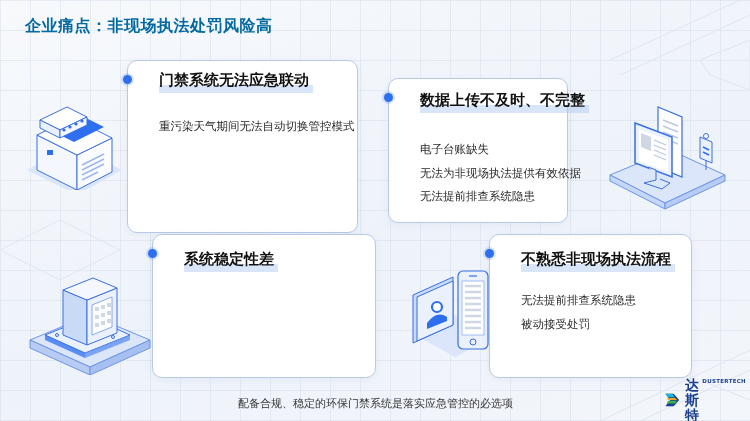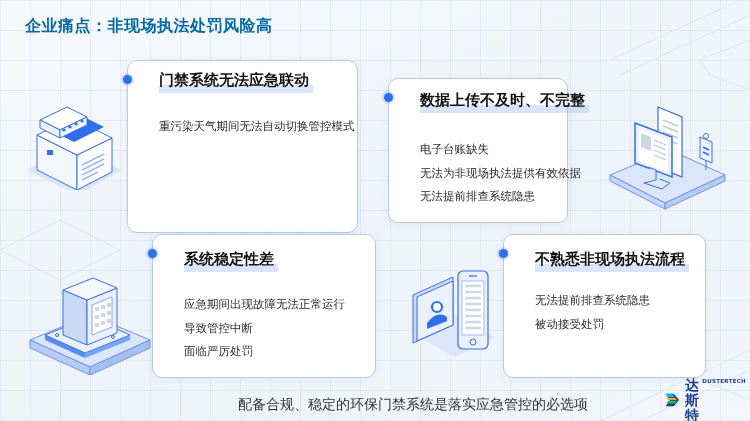--- a/index.html
+++ b/index.html
@@ -53,33 +53,33 @@
       line-height: 23.5px; white-space: nowrap;
     }
     #card1 { left: 127px; top: 60px; width: 231px; height: 173px; }
     #card1 .lines { top: 44px; margin-top: 10px; }
     #card2 { left: 388px; top: 78px; width: 180px; height: 145px; }
     #card2 .title { top: 12px; }
     #card2 .lines { top: 59px; }
     #card3 { left: 152px; top: 234px; width: 224px; height: 144px; }
     #card3 .title { top: 15px; }
     #card3 .lines { top: 58px; }
-    #card4 { left: 503px; top: 234px; width: 203px; height: 144px; }
+    #card4 { left: 489px; top: 234px; width: 203px; height: 144px; }
     #card4 .title { top: 15px; }
     #card4 .lines { top: 54px; }
 
     .illus { position: absolute; }
     #illus1 { left: 22px; top: 80px; width: 110px; height: 110px; }
     #illus2 { left: 600px; top: 95px; width: 130px; height: 125px; }
     #illus3 { left: 25px; top: 255px; width: 130px; height: 120px; }
     #illus4 { left: 395px; top: 255px; width: 105px; height: 105px; }
 
     .footer-text {
       position: absolute; left: 238px; top: 396px;
-      font-size: 14px; color: #333;
+      font-size: 11px; color: #333;
     }
     .logo {
       position: absolute; left: 664px; top: 385px;
       width: 82px; height: 30px;
       display: flex; align-items: center;
     }
     .logo-mark { width: 26px; height: 22px; }
     .logo-text { margin-left: 3px; display: flex; flex-direction: row; }
     .logo-cn { font-size: 14px; font-weight: bold; color: #1b3f8e; line-height: 15px; letter-spacing: 1px; }
     .logo-en { font-size: 5.5px; font-weight: bold; color: #1b3f8e; letter-spacing: 0.3px; line-height: 7px; }
@@ -173,25 +173,20 @@
       <rect x="82" y="56" width="4" height="4"></rect>
     <rect x="70" y="68" width="4" height="4"></rect>
       <rect x="76" y="66" width="4" height="4"></rect>
       <rect x="82" y="64" width="4" height="4"></rect>
   </g>
 </svg>
 
 <div id="card3" class="card">
   <span class="dot"></span>
   <div class="title">系统稳定性差</div>
-  <ul class="lines">
-    <li>应急期间出现故障无法正常运行</li>
-    <li>导致管控中断</li>
-    <li>面临严厉处罚</li>
-  </ul>
 </div>
 
 <svg id="illus4" class="illus" viewBox="0 0 105 105">
   <path d="M20 80 L60 60 L100 82 L60 102 Z" fill="#dbe6fb"></path>
   <path d="M18 40 L58 22 L58 70 L18 88 Z" fill="#c9daf7" stroke="#3a6fe0" stroke-width="1"></path>
   <path d="M22 42 L58 26 L58 70 L22 86 Z" fill="#eaf1fd" stroke="#3a6fe0" stroke-width="1"></path>
   <circle cx="42" cy="52" r="5" fill="#fff" stroke="#2e6ff0" stroke-width="2.2"></circle>
   <path d="M32 68 Q42 55 52 62 L52 66 L32 74 Z" fill="#2e6ff0"></path>
   <rect x="63" y="16" width="30" height="78" rx="5" fill="#eaf1fd" stroke="#3a6fe0" stroke-width="1.2"></rect>
   <rect x="67" y="26" width="22" height="54" fill="#fff" stroke="#6d95e8" stroke-width="0.6"></rect>

